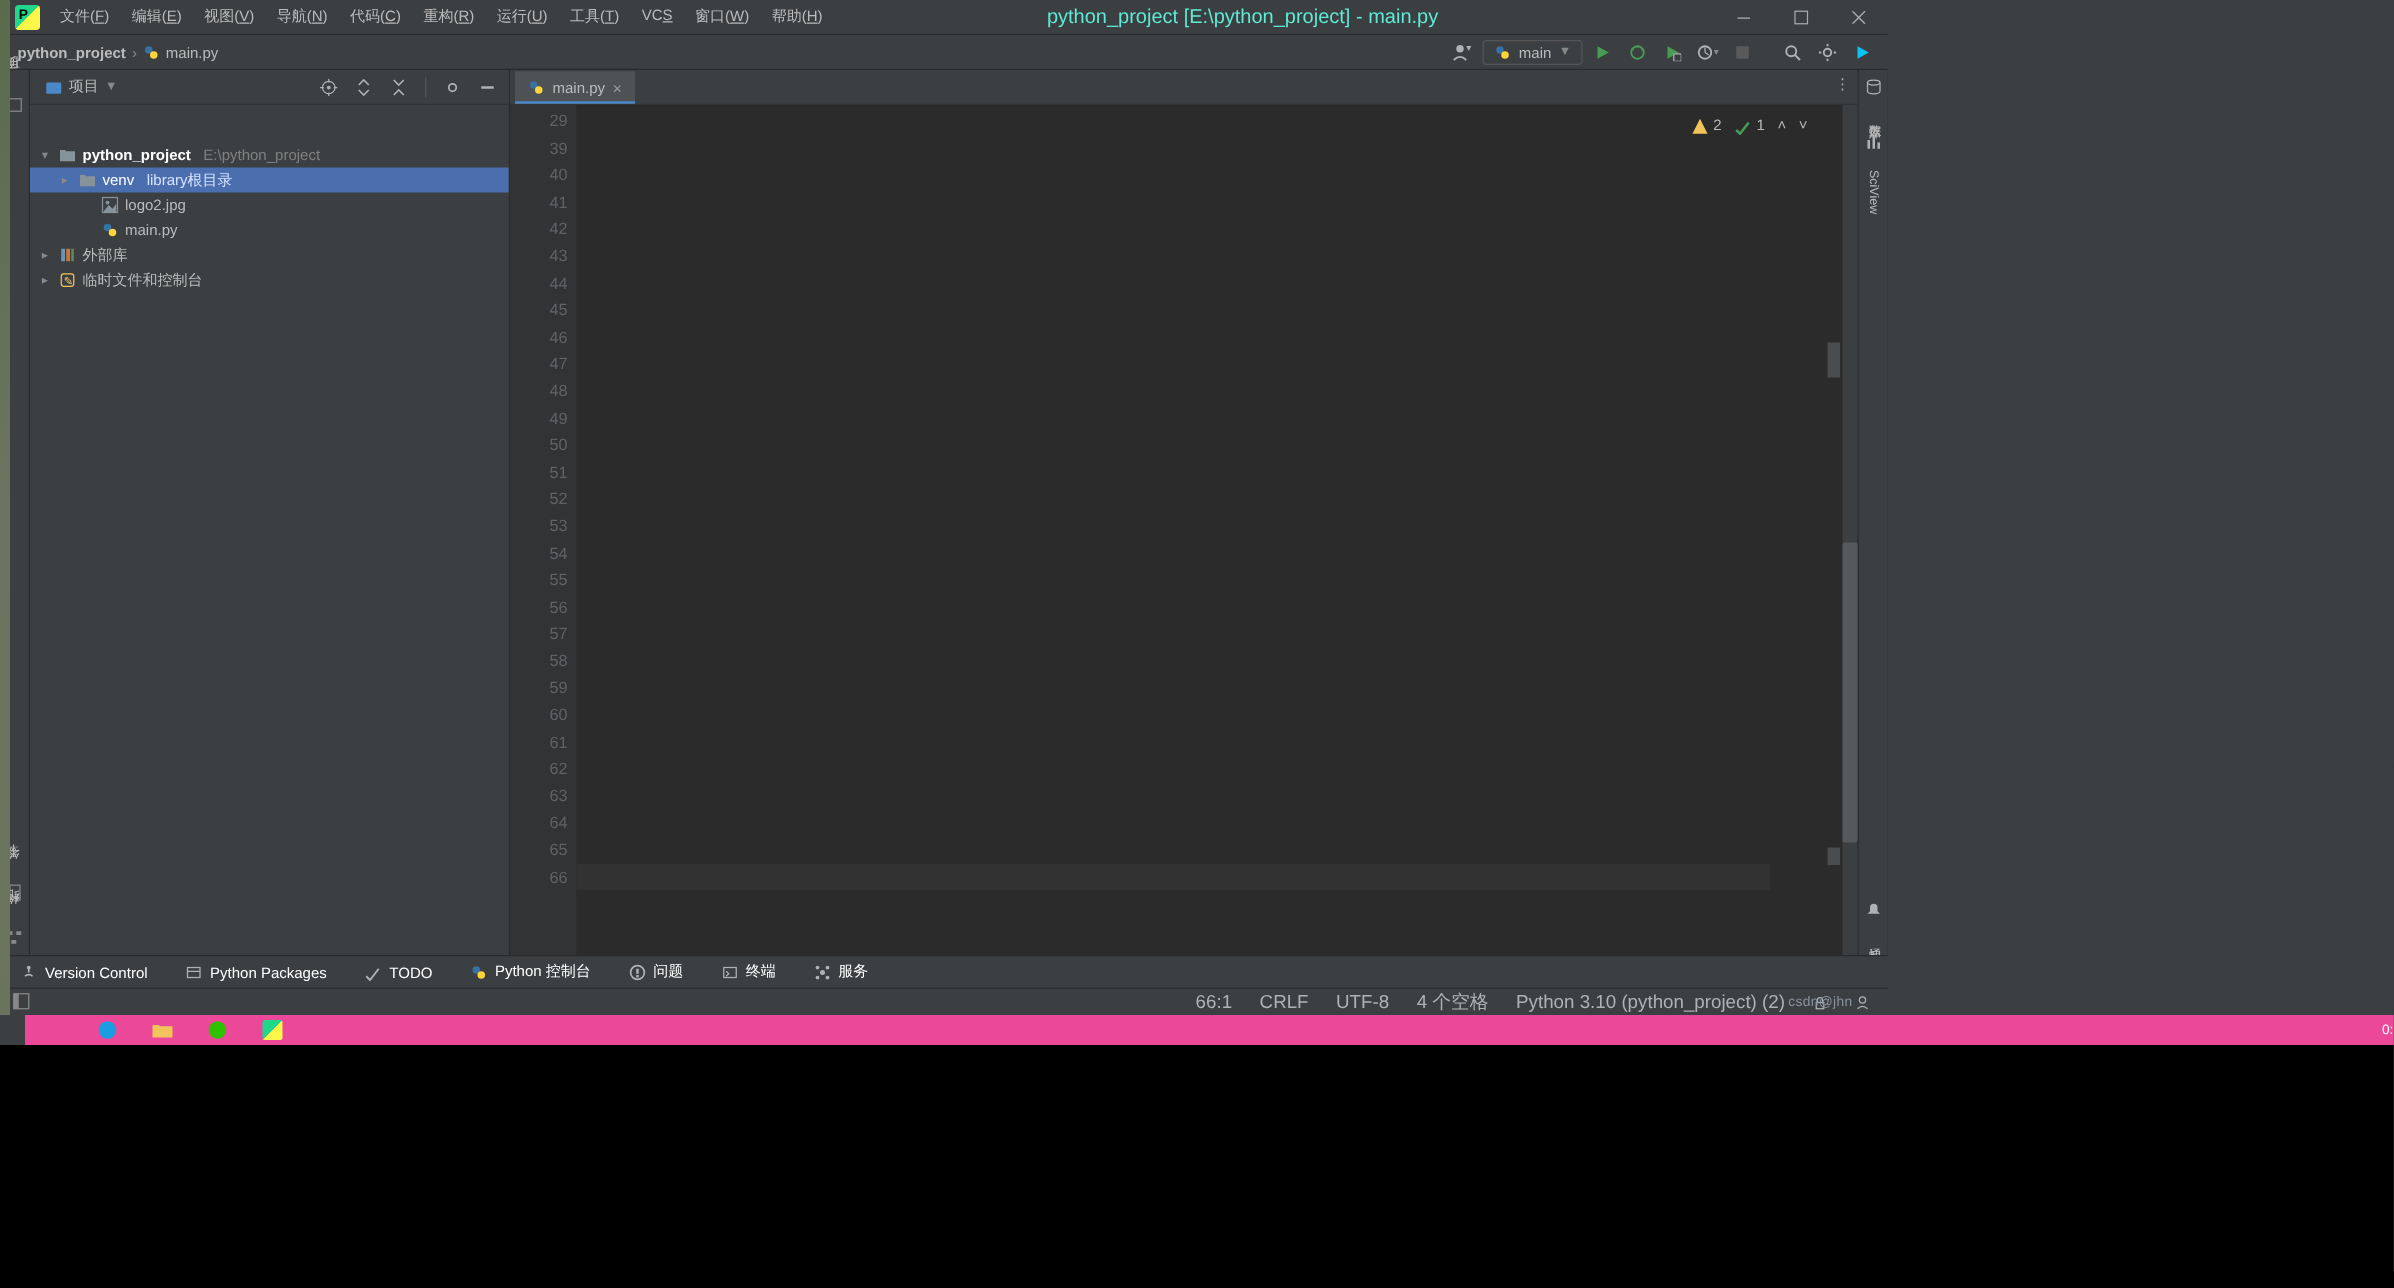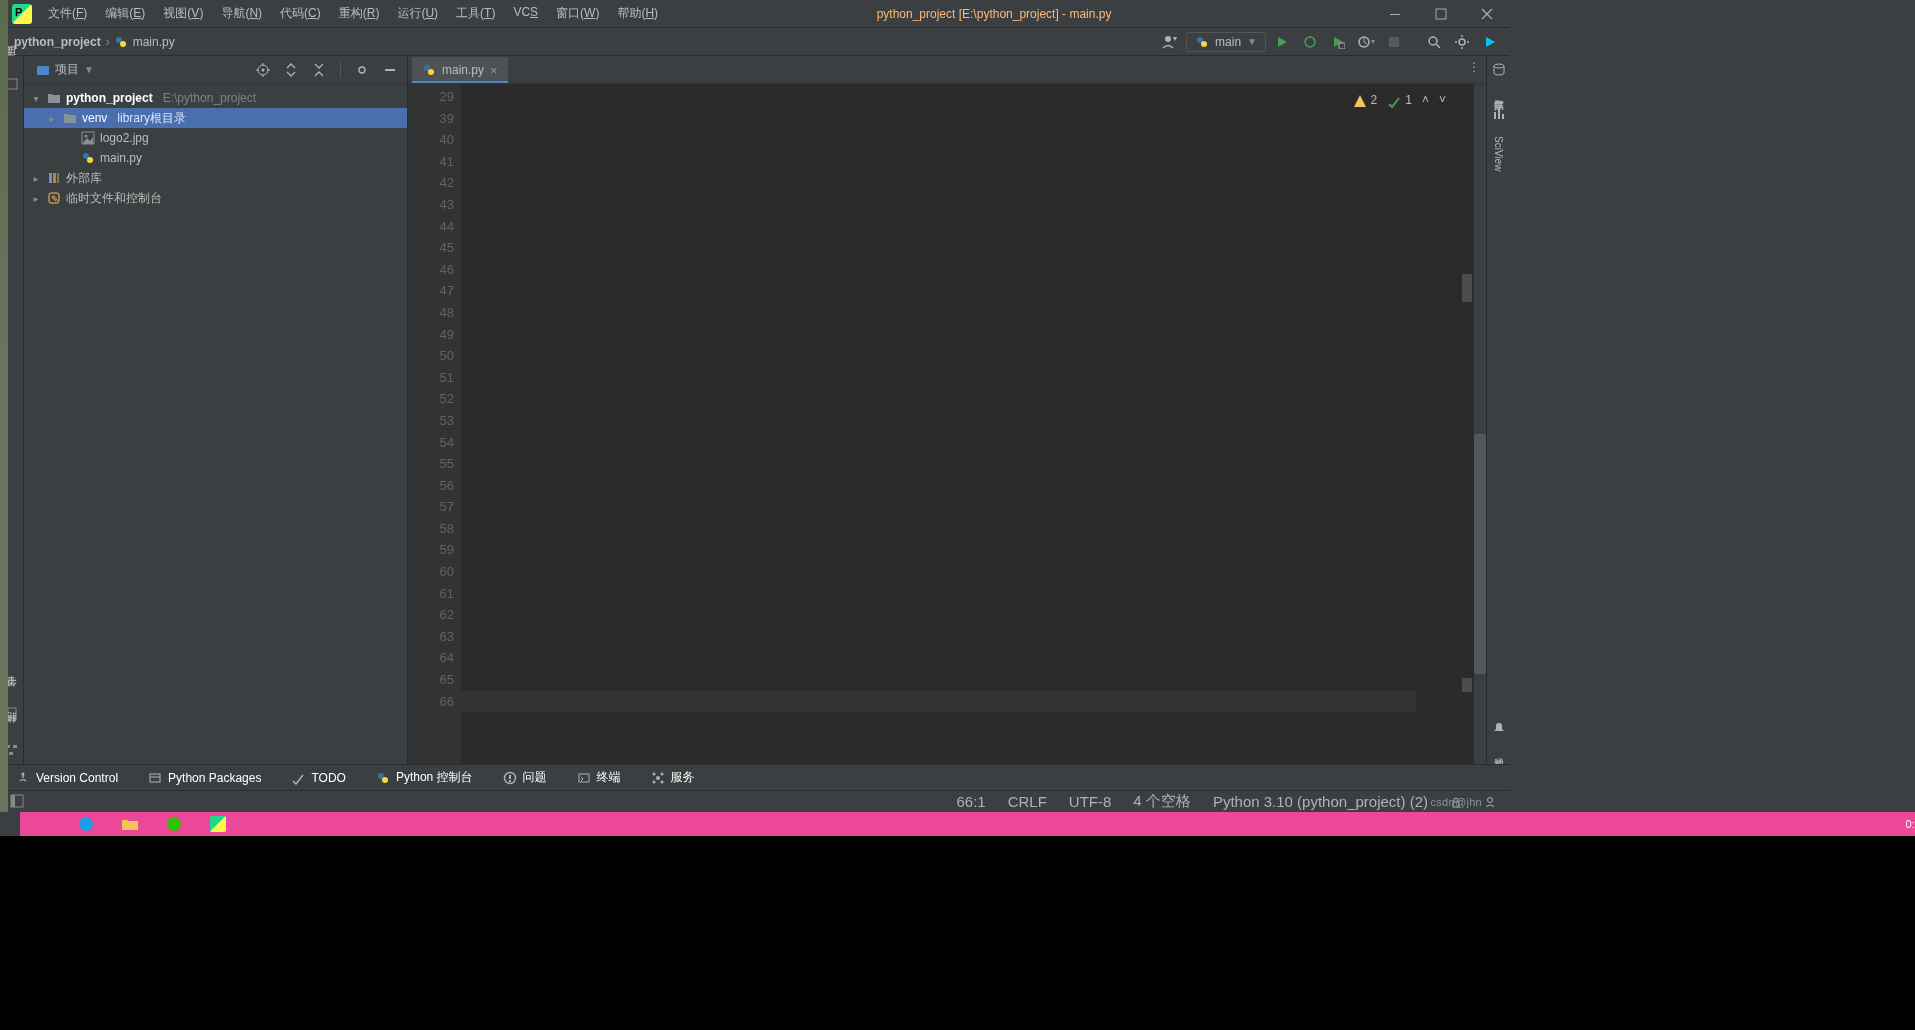--- a/index.html
+++ b/index.html
@@ -7,21 +7,21 @@
 .app { width:1510px; height:812px; display:flex; flex-direction:column; background:#3c3f41; position:relative; }
 .desktop-strip { position:absolute; left:0; top:0; width:8px; height:812px; background:linear-gradient(#5a6b4d,#6b7460,#6a735b); z-index:100;}
 
 
 .title-bar { height:28px; background:#3c3f41; display:flex; align-items:center; color:#bbb; border-bottom:1px solid #2b2b2b; }
 .title-bar .logo { width:20px; height:20px; margin:0 8px 0 12px; background:linear-gradient(135deg,#21d789 50%,#fcf84a 50%); border-radius:3px; position:relative;}
 .title-bar .logo::after{content:"P";position:absolute;color:#000;font-weight:bold;font-size:11px;left:3px;top:2px;}
 .menu { display:flex; gap:2px; }
 .menu-item { padding:4px 8px; cursor:pointer; font-size:12px;}
 .menu-item .ul { text-decoration:underline; }
-.title-text { flex:1; text-align:center; color:#fdba74; font-size:12px; padding-right:50px;}
+.title-text { flex:1; text-align:center; color:#5eead4; font-size:16px; padding-right:50px;}
 .win-controls { display:flex; height:100%; }
 .win-btn { width:46px; display:flex; align-items:center; justify-content:center; cursor:pointer; color:#a9a9a9;}
 
 
 .nav-bar { height:28px; background:#3c3f41; display:flex; align-items:center; border-bottom:1px solid #2b2b2b; padding:0 8px;}
 .crumbs { display:flex; align-items:center; gap:4px; padding-left:6px;}
 .crumb { display:flex; align-items:center; gap:5px; color:#bbb; cursor:pointer; }
 .crumb .chev { color:#888; }
 .nav-right { margin-left:auto; display:flex; align-items:center; gap:4px; }
 .run-config { display:flex; align-items:center; background:#3c3f41; border:1px solid #555; border-radius:3px; padding:2px 8px; gap:6px; cursor:pointer;}
@@ -29,21 +29,21 @@
 
 
 .main { flex:1; display:flex; min-height:0; background:#2b2b2b;}
 .left-gutter { width:24px; background:#3c3f41; border-right:1px solid #2b2b2b; display:flex; flex-direction:column; align-items:center; padding-top:4px; gap:8px;}
 .left-gutter .vlabel { writing-mode:vertical-rl; transform:rotate(180deg); font-size:11px; color:#bbb; cursor:pointer; padding:4px 2px;}
 .right-gutter { width:24px; background:#3c3f41; border-left:1px solid #2b2b2b; display:flex; flex-direction:column; align-items:center; padding-top:6px; gap:10px;}
 .right-gutter .vlabel { writing-mode:vertical-rl; font-size:10px; color:#bbb; cursor:pointer; padding:4px 2px;}
 .left-gutter .mini-icon,.right-gutter .mini-icon{width:16px;height:16px;display:flex;align-items:center;justify-content:center;cursor:pointer;}
 
 
-.project-pane { width:384px; background:#3c3f41; display:flex; flex-direction:column; border-right:1px solid #2b2b2b;}
+.project-pane { width:384px; background:#3c3f41; display:flex; flex-direction:column; border-right:1px solid #2b2b2b;gap:26px;}
 .pane-header { height:28px; display:flex; align-items:center; padding:0 6px; gap:6px; border-bottom:1px solid #313335; background:#3c3f41;}
 .pane-title { display:flex; align-items:center; gap:5px; padding:2px 6px; cursor:pointer;}
 .pane-title .down { color:#888; font-size:10px;}
 .pane-header .spacer{flex:1;}
 .pane-icon { width:22px;height:22px; display:flex;align-items:center;justify-content:center;cursor:pointer;color:#afb1b3;}
 .tree { flex:1; overflow:auto; padding:4px 0; font-size:12px;}
 .tree-row { display:flex; align-items:center; height:20px; padding-left:6px; gap:4px; cursor:pointer; white-space:nowrap;}
 .tree-row.selected { background:#4b6eaf; color:#fff;}
 .tree-row.selected .dim { color:#d6e3ff;}
 .tree-arrow{width:12px;text-align:center;color:#888;font-size:10px;}

